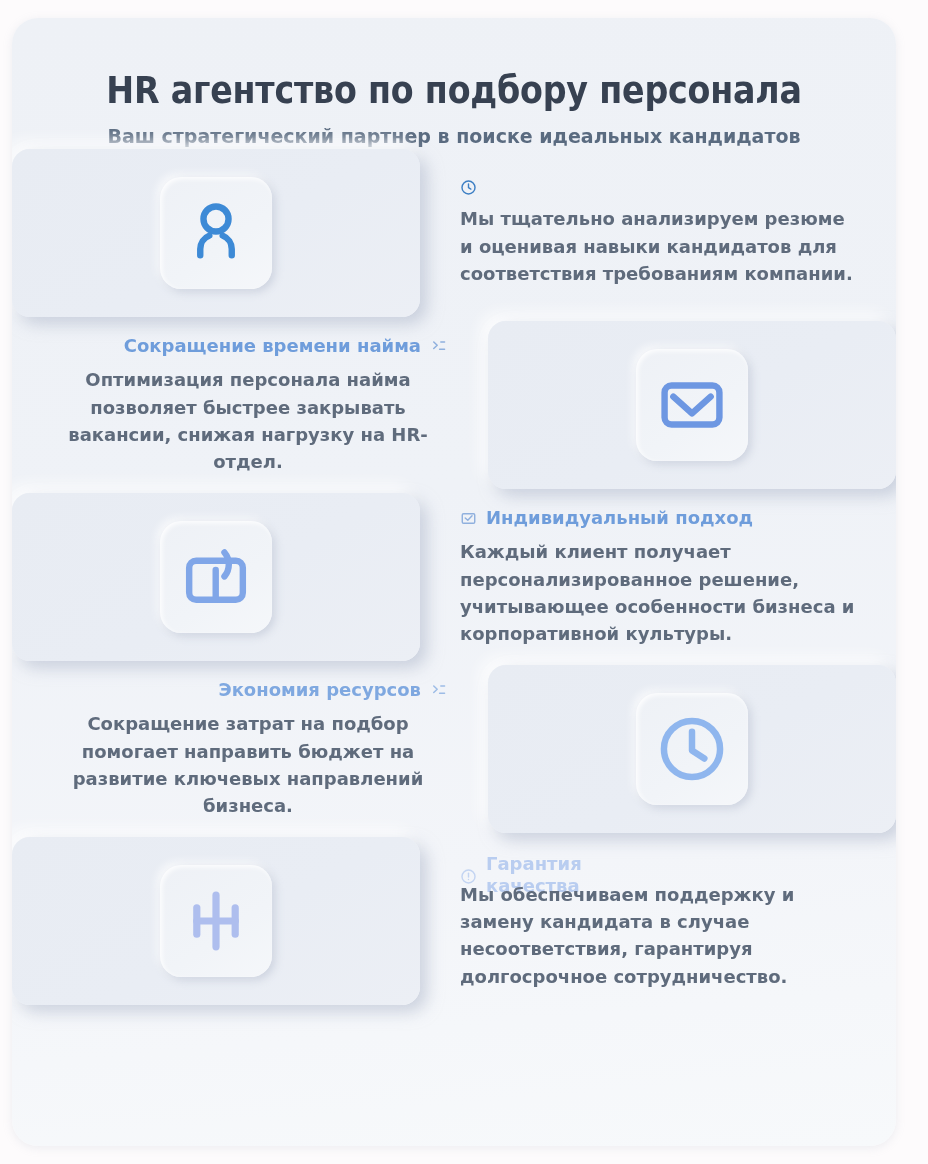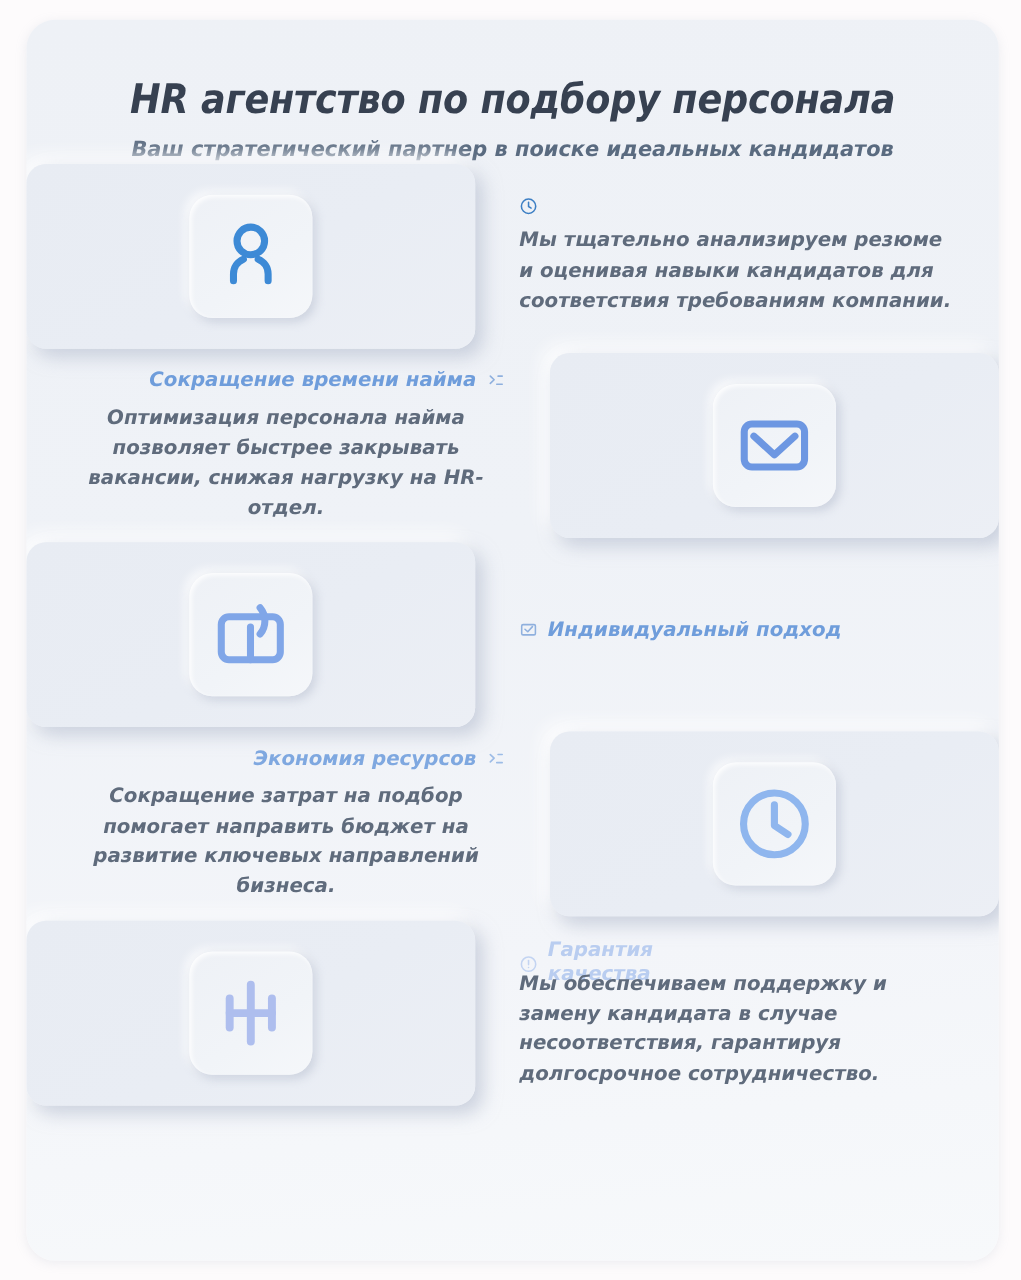--- a/index.html
+++ b/index.html
@@ -3,27 +3,26 @@
 <meta charset="utf-8">
 <style>
   html,body{margin:0;padding:0;}
   body{
     width:928px;height:1164px;
     background:#fdfbfc;
     font-family:"DejaVu Sans","Liberation Sans",sans-serif;
     overflow:hidden;
   }
   .page{
-    position:absolute;left:24px;top:18px;
+    position:absolute;left:12px;top:18px;
     width:884px;height:1128px;
     border-radius:26px;
     background:linear-gradient(175deg,#eef1f6 0%,#eff2f7 42%,#f3f5f9 74%,#f7f9fb 100%);
     box-shadow:0 2px 10px rgba(160,170,190,.18);
     overflow:hidden;
-    font-style:italic;
   }
 
   
   .header{padding-top:52px;text-align:center;}
   .title{
     margin:0;
     font-family:"DejaVu Sans Condensed","DejaVu Sans","Liberation Sans",sans-serif;
     font-size:37px;font-weight:bold;
     letter-spacing:-.2px;
     color:#374151;
@@ -170,20 +169,21 @@
     <div class="text">
       <div class="head">
         <span class="ico">
           <svg width="17" height="17" viewBox="0 0 24 24" fill="none" stroke="#8fb0de" stroke-width="2" stroke-linecap="round" stroke-linejoin="round">
             <rect x="3.2" y="5.4" width="17.6" height="13.2" rx="1.8"></rect>
             <path d="M7.4 11.4 11 14.6l6-6.6"></path>
           </svg>
         </span>
         <span style="color:#6f9ddb">Индивидуальный подход</span>
       </div>
+      <p class="desc">Каждый клиент получает персонализированное решение, учитывающее особенности бизнеса и корпоративной культуры.</p>
     </div>
   </div>
 
   <div class="row reverse">
     <div class="card">
       <div class="tile">
         <svg width="74" height="74" viewBox="0 0 24 24" fill="none" stroke="#8fb6ee" stroke-width="2.1" stroke-linecap="round" stroke-linejoin="round">
           <circle cx="12" cy="12" r="9.1"></circle>
           <path d="M12 6.4v6.1l4 2.6"></path>
         </svg>

